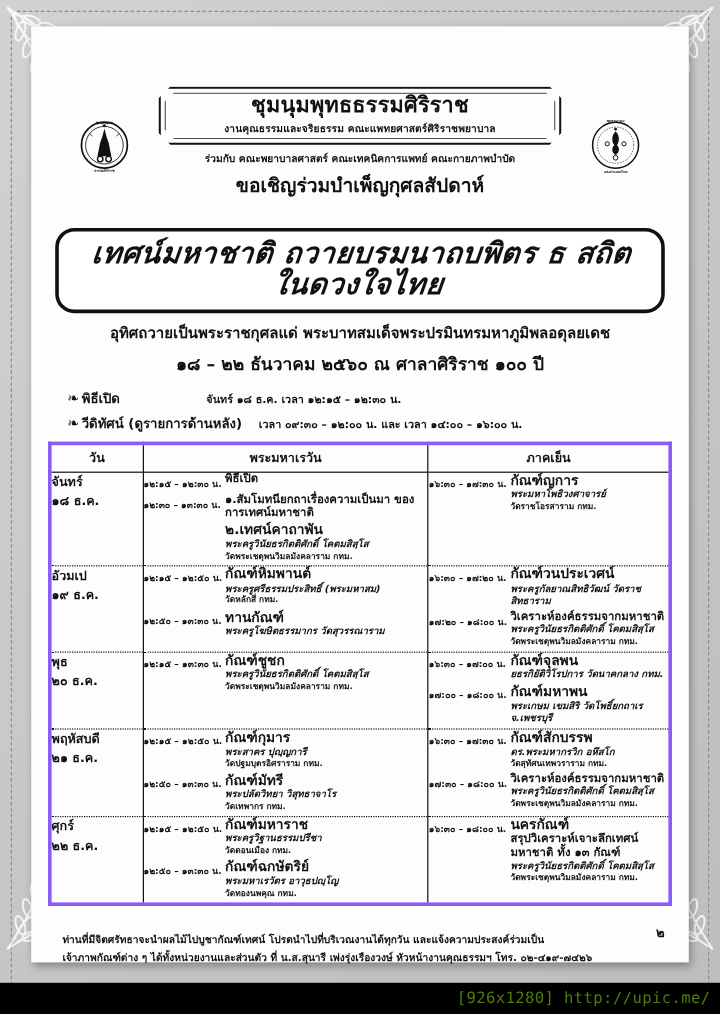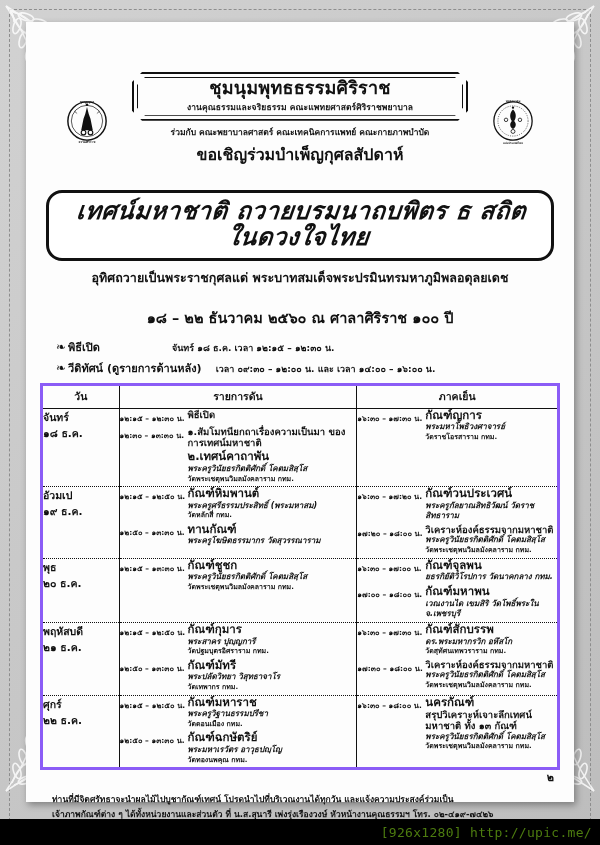--- a/index.html
+++ b/index.html
@@ -134,21 +134,21 @@
   .dedication {
     text-align: center;
     font-size: 12.5px;
     font-weight: 700;
     margin-top: 7px;
   }
   .daterange {
     text-align: center;
     font-size: 14.5px;
     font-weight: 700;
-    margin-top: 18px;
+    margin-top: 3px;
   }
 
   
   .notes { margin: 9px 0 6px 16px; }
   .note-row {
     display: flex;
     align-items: baseline;
     font-size: 11px;
     margin-bottom: 3px;
   }
@@ -383,21 +383,21 @@
 
       <table class="sched">
         <colgroup>
           <col style="width:15%">
           <col style="width:46%">
           <col style="width:39%">
         </colgroup>
         <thead>
           <tr>
             <th>วัน</th>
-            <th>รายการดัน</th>
+            <th>พระมหาเรวัน</th>
             <th>ภาคเย็น</th>
           </tr>
         </thead>
         <tbody id="sched-body">
             <tr>
               <td class="daycell">
                 <div>จันทร์</div>
                 <div>๑๘ ธ.ค.</div>
               </td>
               <td class="sessioncell">
@@ -493,21 +493,21 @@
                   <div class="sess-time">๑๖:๓๐ – ๑๗:๐๐ น.</div>
                   <div class="sess-body">
                     <div class="sess-title">กัณฑ์จุลพน</div>
                     <div class="sess-monk">ยธรกิยัติวิโรปการ วัดนาคกลาง กทม.</div>
                   </div>
                 </div>
                 <div class="sess">
                   <div class="sess-time">๑๗:๐๐ – ๑๘:๐๐ น.</div>
                   <div class="sess-body">
                     <div class="sess-title">กัณฑ์มหาพน</div>
-                    <div class="sess-monk">เวณงานได เขมสิริ วัดโพธิ์พระใน จ.เพชรบุรี</div>
+                    <div class="sess-monk">พระเกษม เขมสิริ วัดโพธิ์ยกถาเร จ.เพชรบุรี</div>
                   </div>
                 </div>
               </td>
             </tr>
             <tr>
               <td class="daycell">
                 <div>พฤหัสบดี</div>
                 <div>๒๑ ธ.ค.</div>
               </td>
               <td class="sessioncell">

